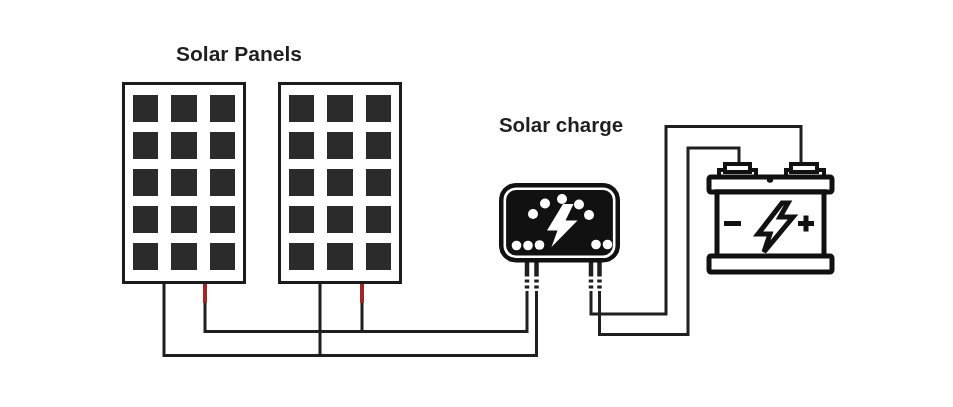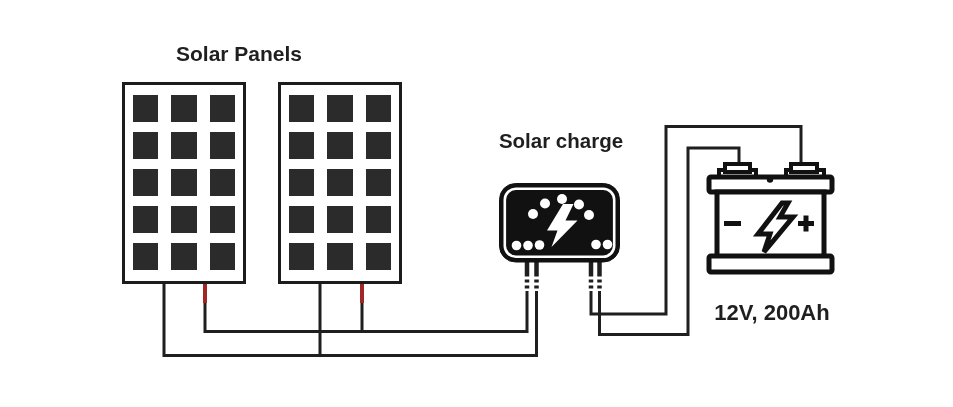--- a/index.html
+++ b/index.html
@@ -18,21 +18,21 @@
     position:absolute;top:82px;width:124px;height:202px;box-sizing:border-box;
     border:3px solid #1c1c1c;background:#fff;z-index:2;
     display:grid;grid-template-columns:repeat(3,1fr);grid-auto-rows:1fr;
     gap:10px 13px;padding:10px 8px 11px 8px;
   }
   .panel .cell{background:var(--panel-cell,#2b2b2b);}
   #panel1{left:122px;} #panel2{left:278px;}
   
   .lbl{position:absolute;z-index:3;color:#1f1f1f;font-weight:bold;transform:translateX(-50%);white-space:nowrap;}
   #lbl-panels{left:239px;top:42px;font-size:21px;}
-  #lbl-controller{left:561px;top:128px;font-size:20.5px;line-height:25px;text-align:center;}
+  #lbl-controller{left:561px;top:112px;font-size:20.5px;line-height:25px;text-align:center;}
   #lbl-battery{left:772px;top:300px;font-size:22px;}
   
   .ctrl-body{fill:var(--component-fill,#111);stroke:var(--component-fill,#111);stroke-width:1;}
   .ctrl-ring{fill:none;stroke:#fff;stroke-width:2.6;}
   .led{fill:#fff;}
   .ctrl-bolt{fill:#fff;}
   .bat-outline{fill:#fff;stroke:var(--component-fill,#111);stroke-width:5;stroke-linejoin:miter;}
   .bat-terminal{fill:#fff;stroke:var(--component-fill,#111);stroke-width:4;}
   .bat-sym{fill:none;stroke:var(--component-fill,#111);stroke-width:5;stroke-linecap:butt;}
   .bat-bolt{fill:#fff;stroke:var(--component-fill,#111);stroke-width:5;stroke-linejoin:miter;}
@@ -136,14 +136,13 @@
       <div class="cell"></div>
       <div class="cell"></div>
     </div>
 
   <div class="lbl" id="lbl-panels">Solar Panels</div>
 
   <div class="lbl" id="lbl-controller">
     <div>Solar charge</div>
   </div>
 
-  <div class="lbl" id="lbl-battery">12V, 200Ah</div>
 </div>
 
 </body></html>

